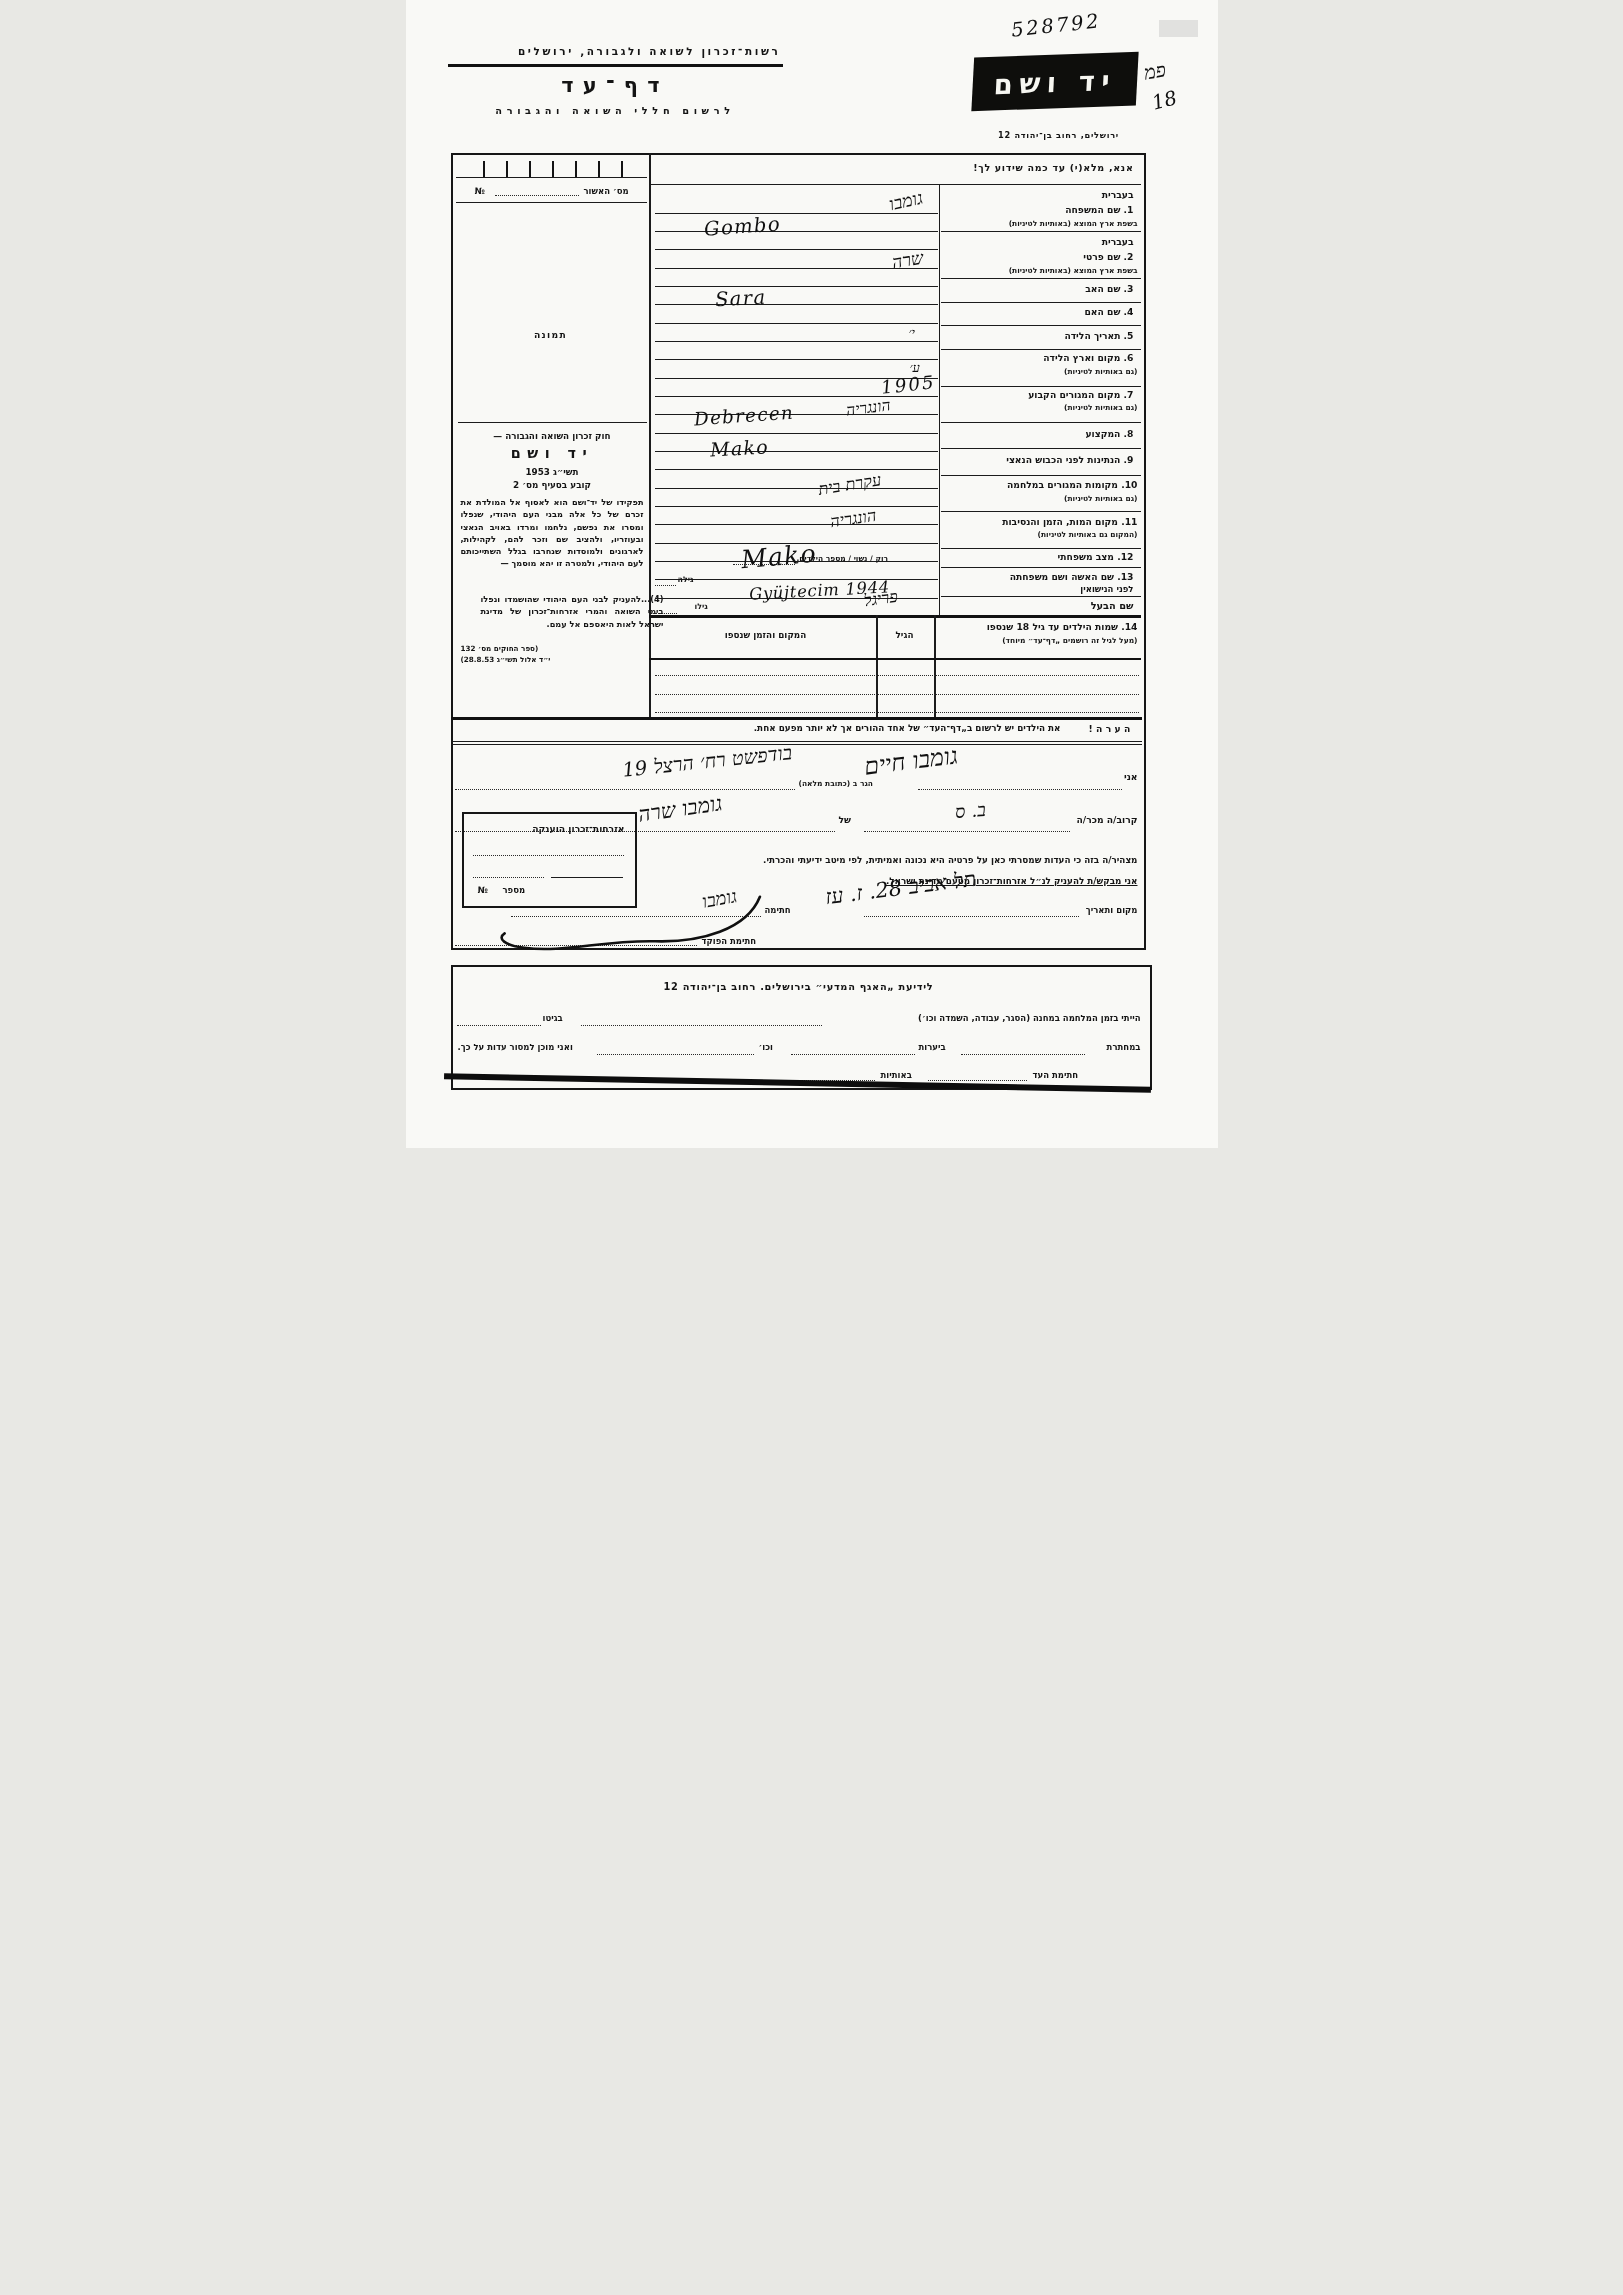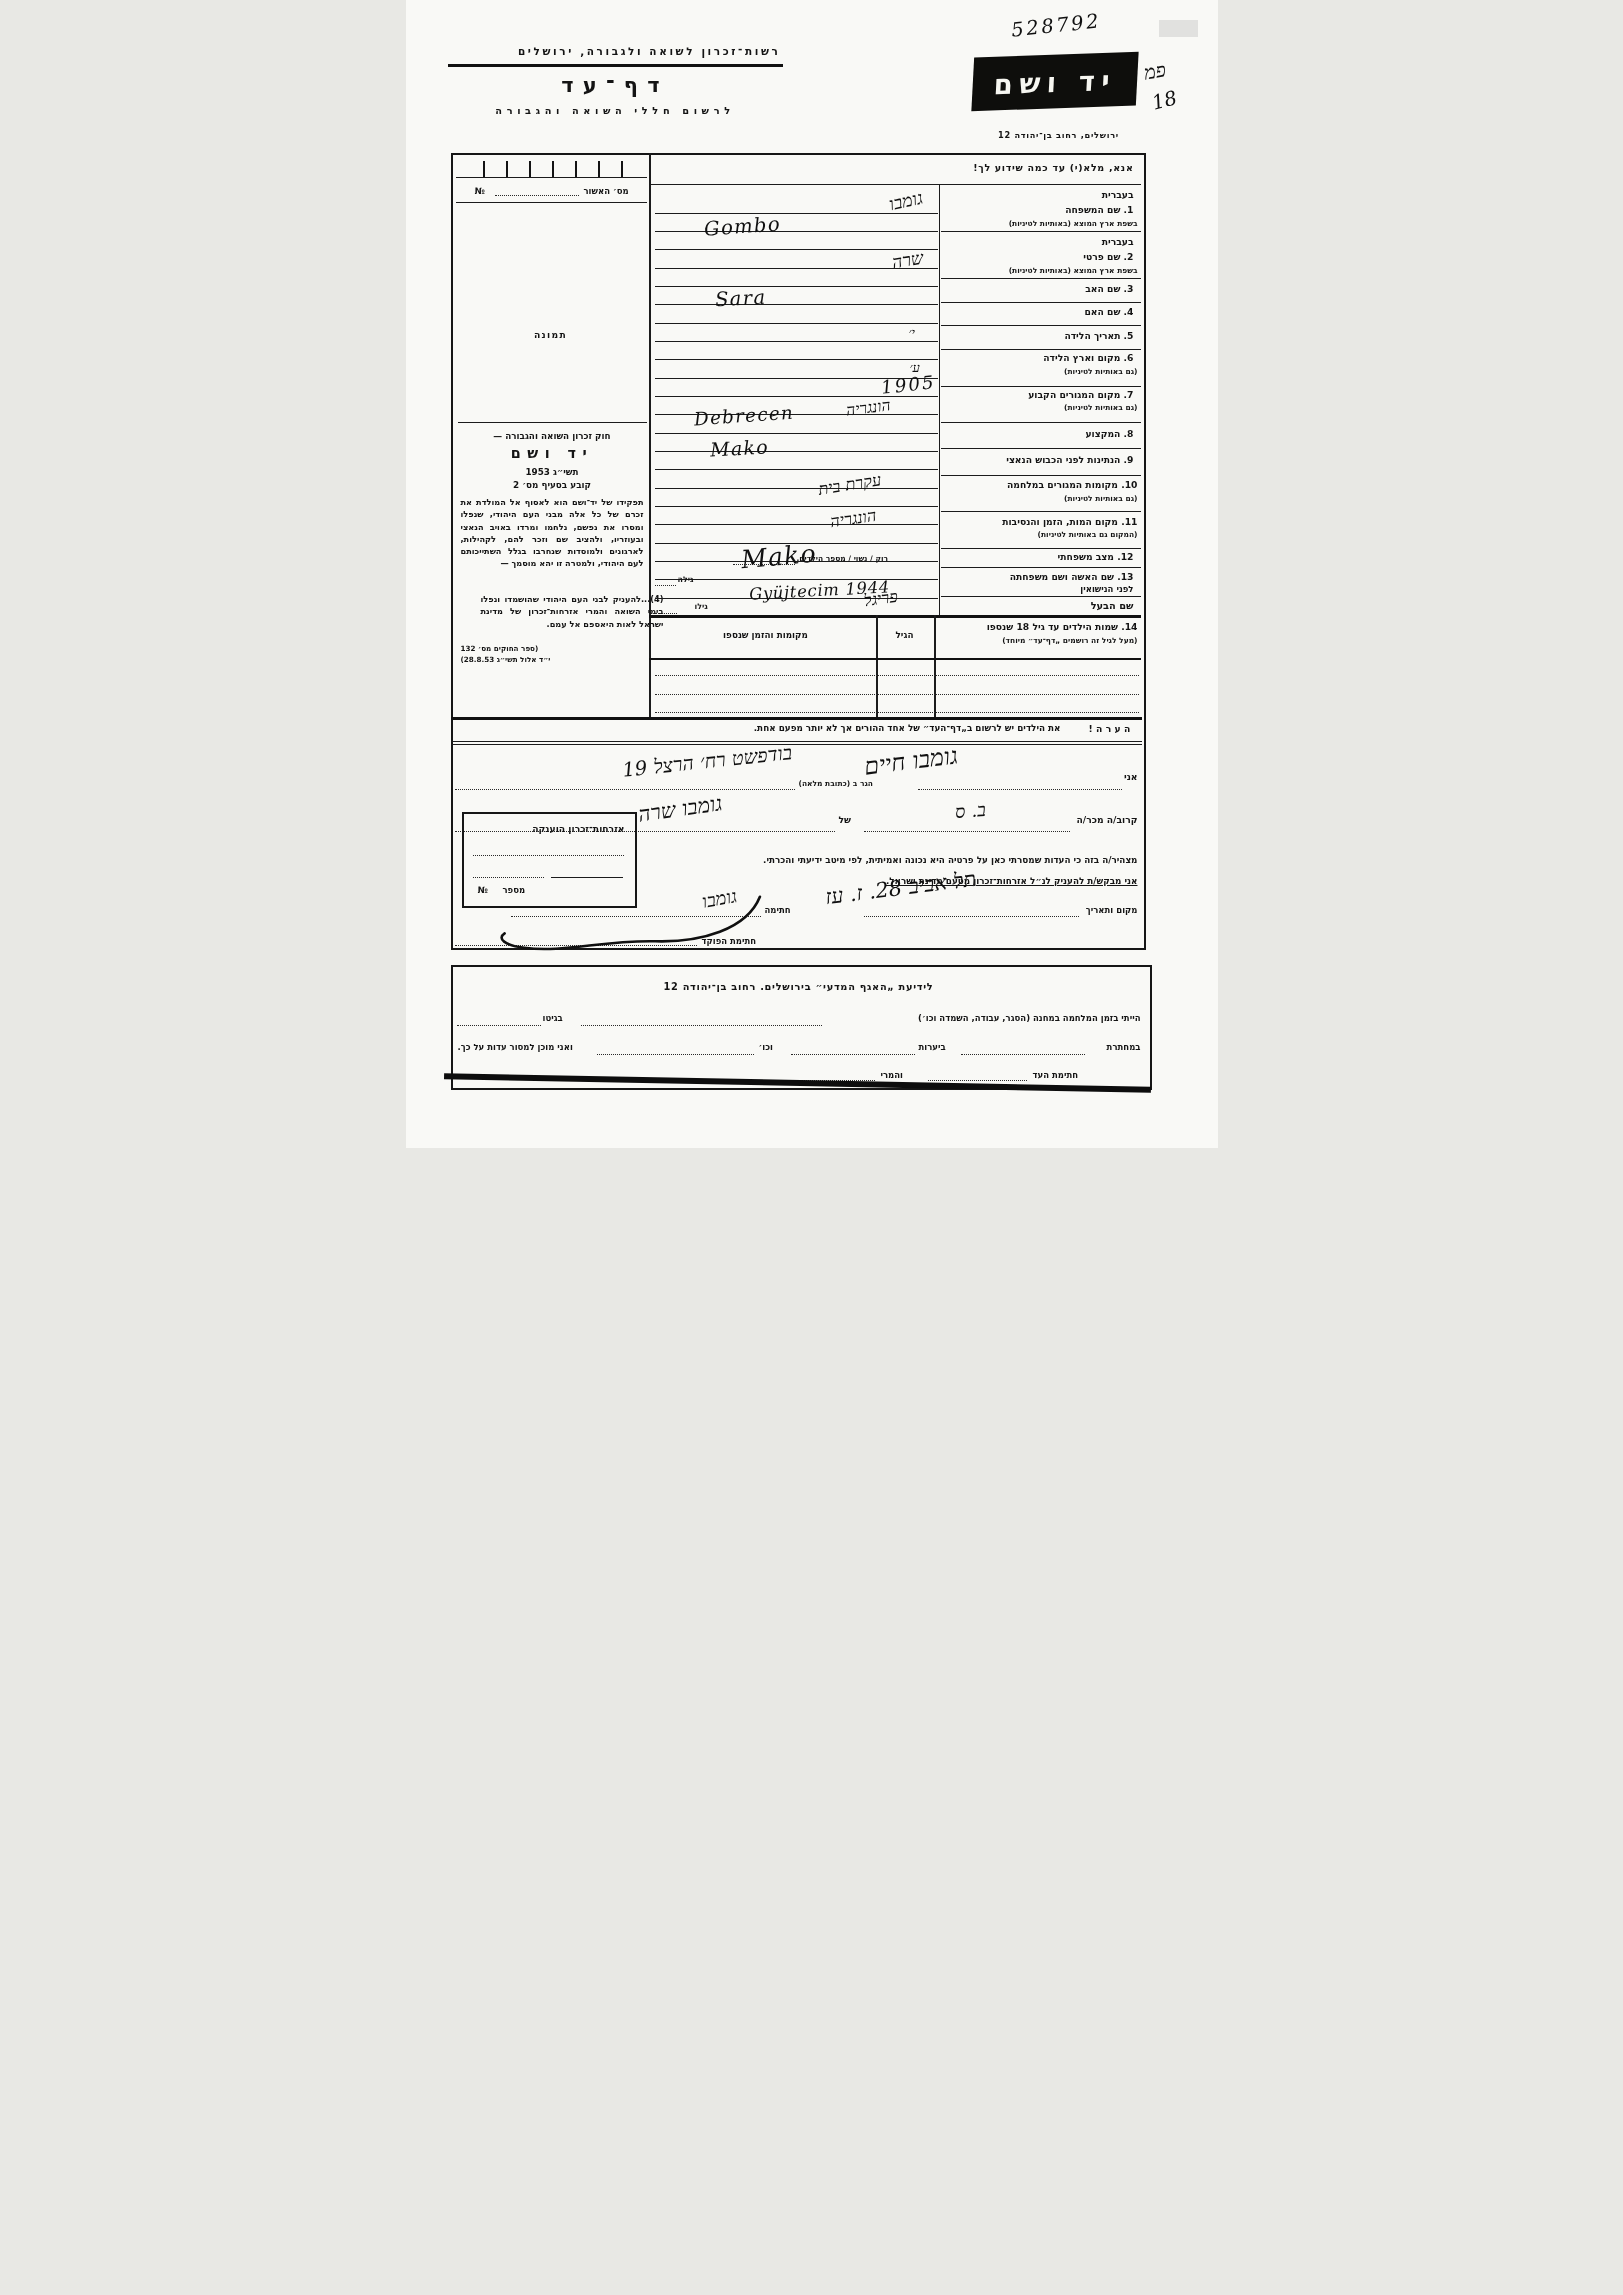--- a/index.html
+++ b/index.html
@@ -149,21 +149,21 @@
   <div class="abs lbl" style="right:84px;top:600px;font-size:9.8px;">שם הבעל</div>
   <div class="abs dot" style="left:249px;top:613px;width:22px;"></div>
   <div class="abs lbl" style="left:274px;top:602px;font-size:7.9px;margin-left:15px;">גילו</div>
   <div class="abs thick" style="left:243px;top:615px;width:492px;"></div>
 
   <div class="abs lbl" style="right:80px;top:621px;font-size:9.2px;">14. שמות הילדים עד גיל 18 שנספו</div>
   <div class="abs lbl" style="right:80px;top:636px;font-size:7.5px;">(מעל לגיל זה רושמים „דף־עד״ מיוחד)</div>
 
   <div class="abs vline" style="left:528px;top:615px;height:103px;width:2px;"></div>
   <div class="abs vline" style="left:470px;top:615px;height:103px;width:2px;"></div>
-  <div class="abs lbl ctr" style="left:262px;top:630px;width:196px;font-size:8.8px;">מקומות והזמן שנספו</div>
+  <div class="abs lbl ctr" style="left:262px;top:630px;width:196px;font-size:8.8px;">המקום והזמן שנספו</div>
   <div class="abs lbl ctr" style="left:473px;top:630px;width:52px;font-size:8.8px;">הגיל</div>
   <div class="abs thick" style="left:243px;top:658px;width:492px;height:2px;"></div>
   <div class="abs dot" style="left:249px;top:675px;width:484px;"></div>
   <div class="abs dot" style="left:249px;top:694px;width:484px;"></div>
   <div class="abs dot" style="left:249px;top:712px;width:484px;"></div>
 
   <div class="abs thick" style="left:45px;top:717px;width:691px;"></div>
 
   <div class="abs hw" style="left:483px;top:191px;font-size:17.7px;transform:rotate(-12deg);">גומבו</div>
   <div class="abs hw" style="left:298px;top:215px;font-size:19.6px;transform:rotate(-4deg);letter-spacing:1.3px;">Gombo</div>
@@ -235,19 +235,19 @@
   <div class="abs lbl" style="right:77px;top:1042px;font-size:8.5px;">במחתרת</div>
   <div class="abs dot" style="left:555px;top:1054px;width:124px;"></div>
   <div class="abs lbl" style="left:513px;top:1042px;font-size:8.5px;">ביערות</div>
   <div class="abs dot" style="left:385px;top:1054px;width:124px;"></div>
   <div class="abs lbl" style="left:353px;top:1042px;font-size:8.5px;">וכו׳</div>
   <div class="abs dot" style="left:191px;top:1054px;width:157px;"></div>
   <div class="abs lbl" style="left:52px;top:1042px;font-size:8.5px;">ואני מוכן למסור עדות על כך.</div>
 
   <div class="abs lbl" style="left:627px;top:1070px;font-size:8.5px;">חתימת העד</div>
   <div class="abs dot" style="left:522px;top:1080px;width:99px;"></div>
-  <div class="abs lbl" style="left:475px;top:1070px;font-size:8.5px;">והמרי</div>
+  <div class="abs lbl" style="left:475px;top:1070px;font-size:8.5px;">באותיות</div>
   <div class="abs dot" style="left:315px;top:1080px;width:154px;"></div>
 
   <div class="abs" style="left:38px;top:1080px;width:707px;height:5.9px;background:#0d0d0d;transform:rotate(1.1deg);"></div>
 
 </div>
 
 
 </body></html>

